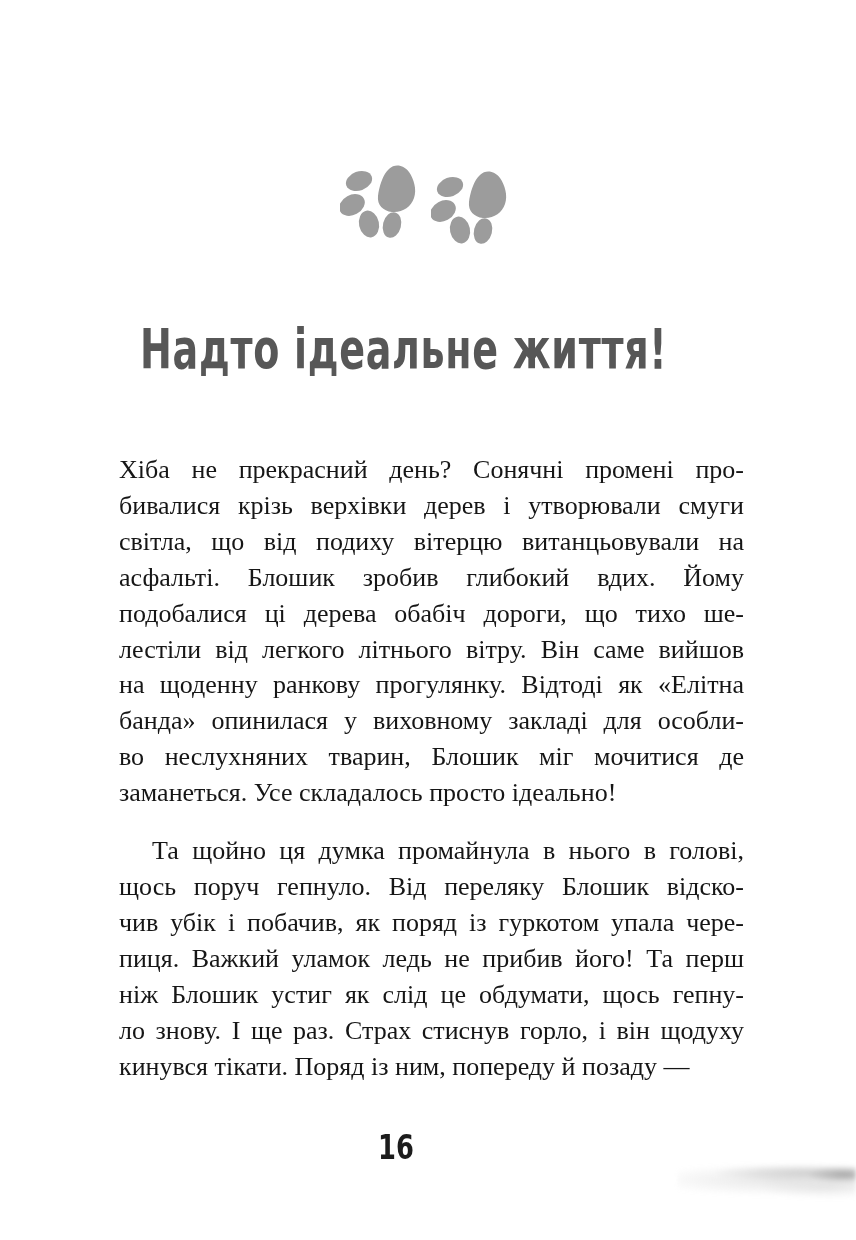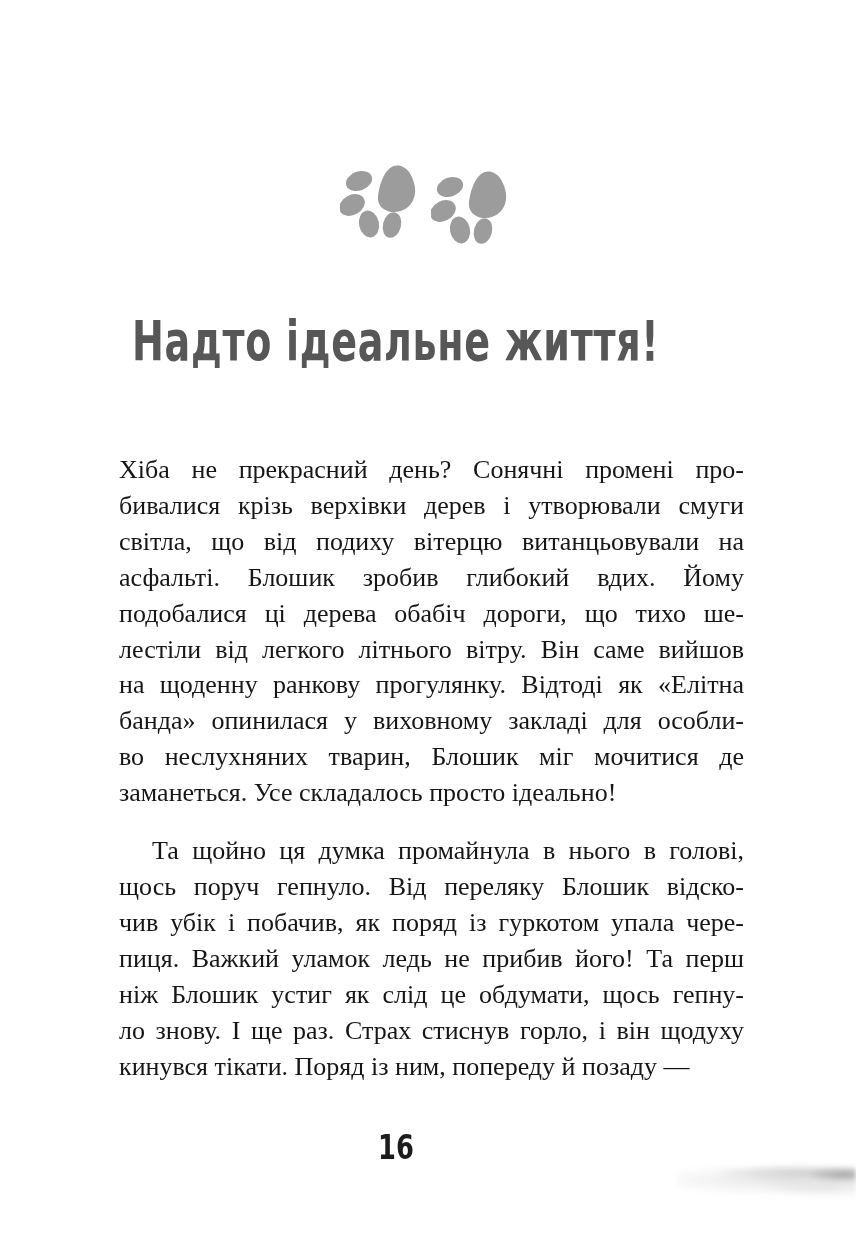--- a/index.html
+++ b/index.html
@@ -9,21 +9,21 @@
     background:#ffffff;
     overflow:hidden;
     font-family:"Liberation Serif",serif;
   }
   .paw-decoration{position:absolute;left:0;top:0;width:856px;height:260px;}
   .paw{position:absolute;}
   .paw-1{left:340px;top:161px;width:78px;height:84px;}
   .paw-2{left:431px;top:167px;width:78px;height:84px;}
   .chapter-title{
     position:absolute;left:0;top:301px;width:742px;
-    margin:8px;text-align:center;
+    margin:16px;text-align:center;
     font-family:"DejaVu Sans",sans-serif;
     font-weight:bold;
     font-size:56px;line-height:64px;
     color:#575757;
   }
   .chapter-title .squeeze{
     display:inline-block;
     transform:scaleX(.68);
     transform-origin:50% 50%;
     white-space:nowrap;

